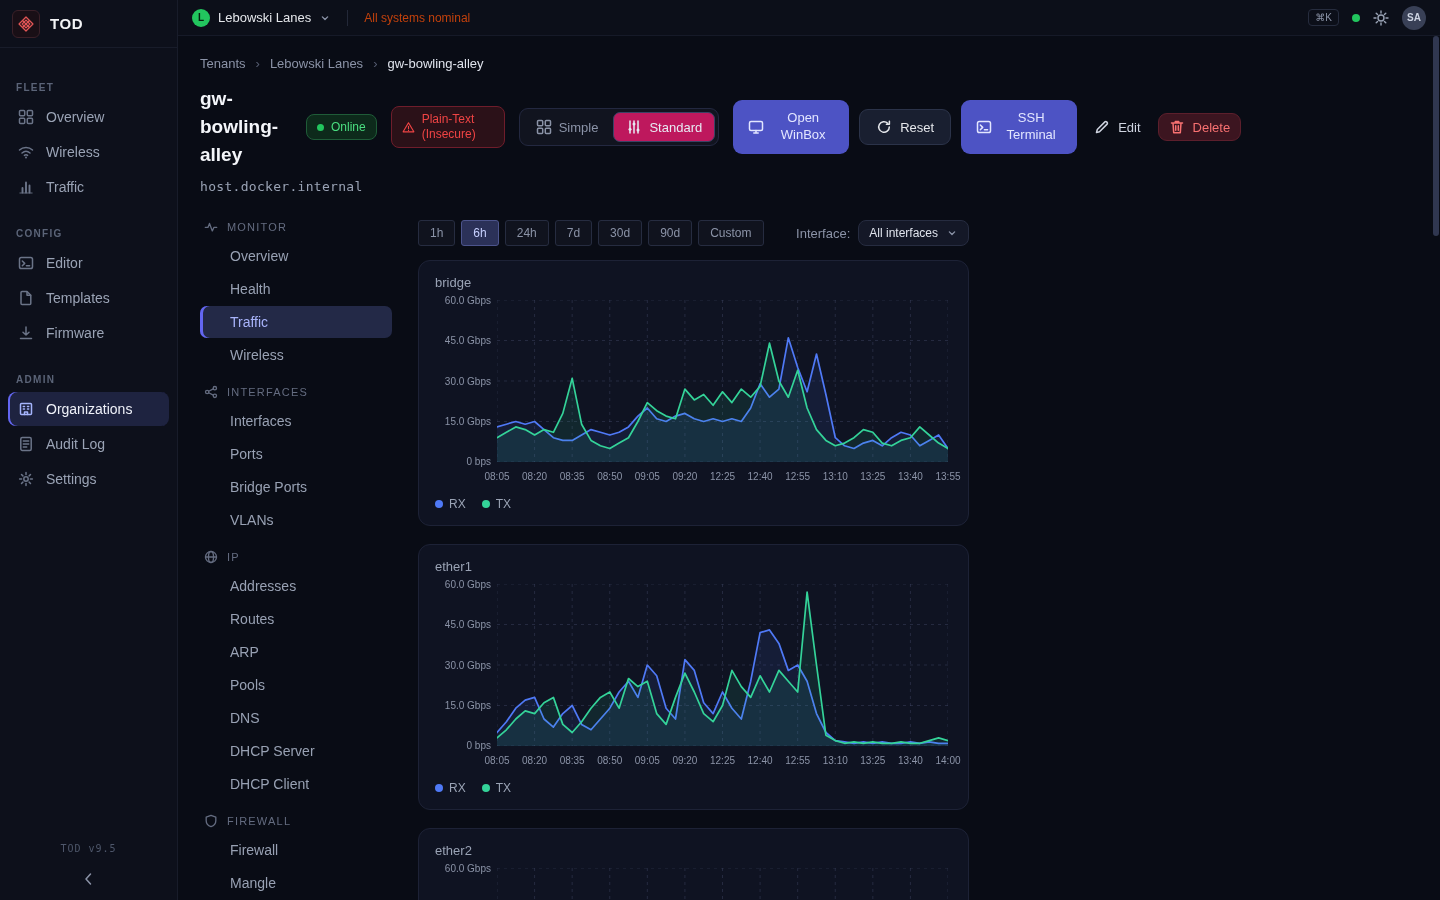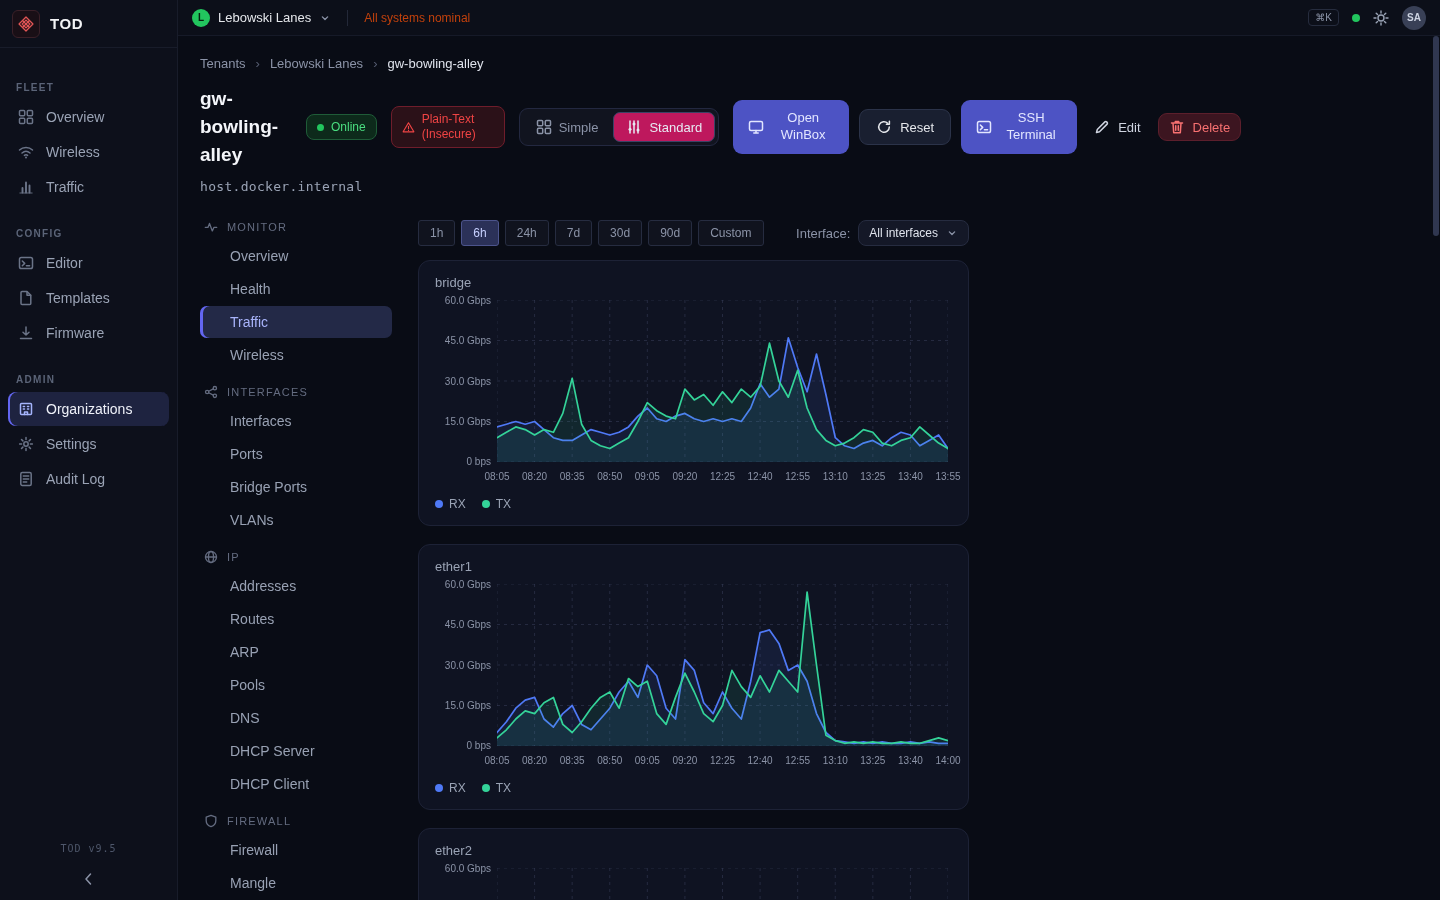--- a/index.html
+++ b/index.html
@@ -198,34 +198,34 @@
             <svg viewBox="0 0 16 16" fill="none" stroke="currentColor" stroke-width="1.5" stroke-linecap="round" stroke-linejoin="round">
               <rect x="2.5" y="2.5" width="11" height="11" rx="1"></rect>
               <path d="M5.3 5.5h1.2M9.5 5.5h1.2M5.3 8h1.2M9.5 8h1.2M6.5 13.5V11h3v2.5"></path>
             </svg>
           </span>
           <span>Organizations</span>
         </div>
         <div class="sb-item">
           <span class="icon ">
             <svg viewBox="0 0 16 16" fill="none" stroke="currentColor" stroke-width="1.5" stroke-linecap="round" stroke-linejoin="round">
+              <rect x="2.8" y="1.5" width="10.4" height="13" rx="1.5"></rect>
+              <path d="M5.3 5h5.4M5.3 8h5.4M5.3 11h3.4"></path>
+            </svg>
+          </span>
+          <span>Audit Log</span>
+        </div>
+        <div class="sb-item">
+          <span class="icon ">
+            <svg viewBox="0 0 16 16" fill="none" stroke="currentColor" stroke-width="1.5" stroke-linecap="round" stroke-linejoin="round">
               <circle cx="8" cy="8" r="2.2"></circle>
               <path d="M8 1.6v2M8 12.4v2M1.6 8h2M12.4 8h2M3.5 3.5 4.9 4.9M11.1 11.1l1.4 1.4M12.5 3.5 11.1 4.9M4.9 11.1 3.5 12.5"></path>
             </svg>
           </span>
           <span>Settings</span>
-        </div>
-        <div class="sb-item">
-          <span class="icon ">
-            <svg viewBox="0 0 16 16" fill="none" stroke="currentColor" stroke-width="1.5" stroke-linecap="round" stroke-linejoin="round">
-              <rect x="2.8" y="1.5" width="10.4" height="13" rx="1.5"></rect>
-              <path d="M5.3 5h5.4M5.3 8h5.4M5.3 11h3.4"></path>
-            </svg>
-          </span>
-          <span>Audit Log</span>
         </div>
       </nav>
     <div class="sb-footer">
       <div class="version">TOD v9.5</div>
       <div class="collapse-btn">
         <span class="icon">
           <svg viewBox="0 0 16 16" fill="none" stroke="currentColor" stroke-width="1.5" stroke-linecap="round" stroke-linejoin="round">
               <path d="M9.5 3 5 8l4.5 5"></path>
             </svg>
         </span>

